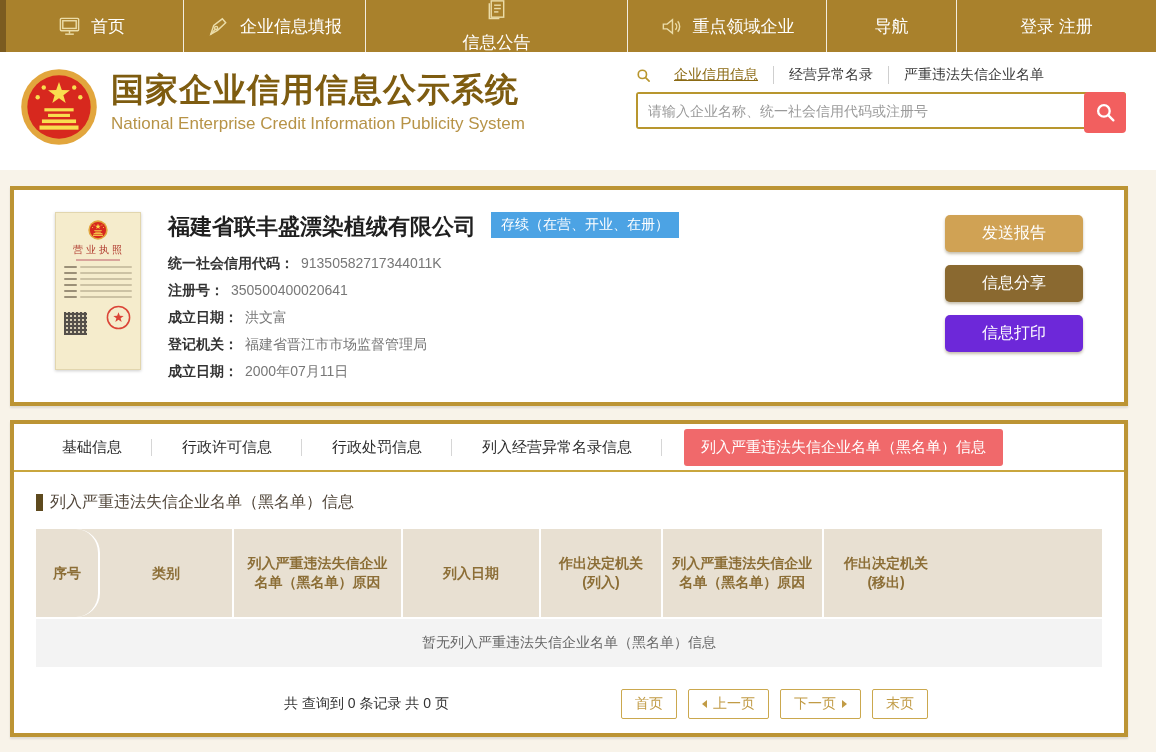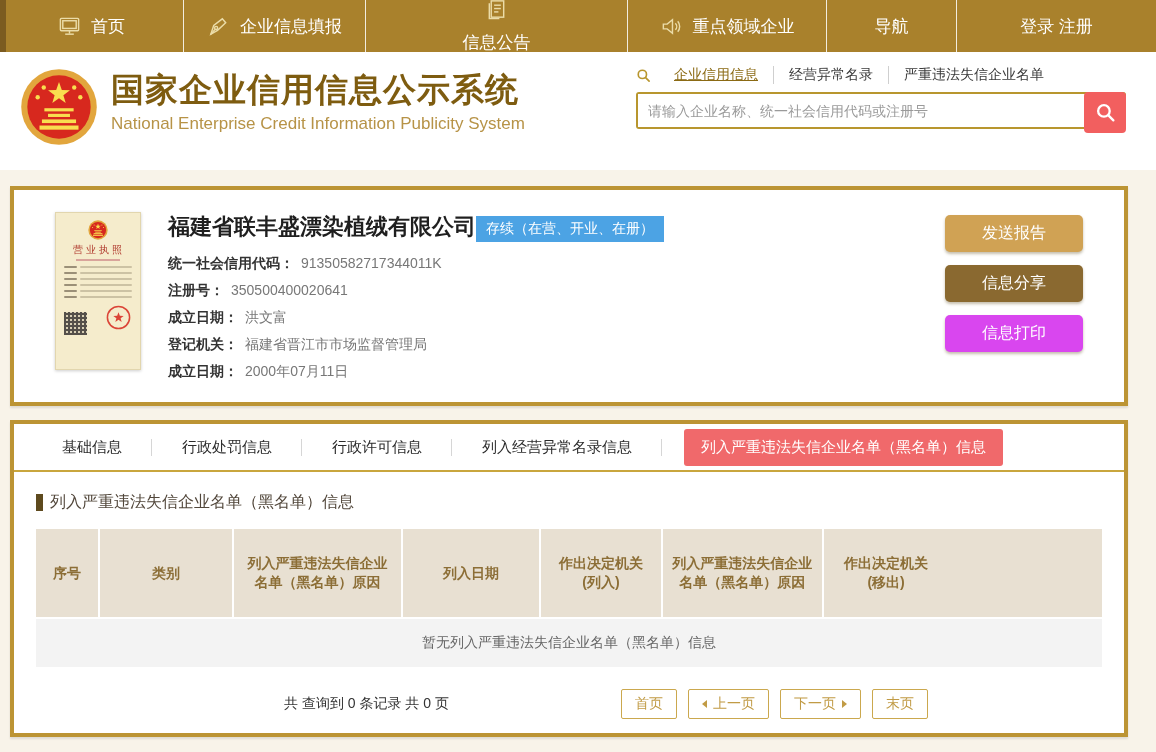--- a/index.html
+++ b/index.html
@@ -58,21 +58,21 @@
   .lic-row .l { width:13px; background:#9B9078; }
   .lic-row .v { flex:1; background:#CCC2A4; }
   .lic-bottom { display:flex; justify-content:space-between; align-items:flex-end; margin-top:6px; }
   .lic-qr { width:23px; height:23px;
     background-image:repeating-linear-gradient(0deg,#55504a 0 2px,transparent 2px 4px),
       repeating-linear-gradient(90deg,#55504a 0 2px,#d8cfb4 2px 4px); }
   .lic-stamp svg { width:27px; height:27px; opacity:.85; }
 
   
   .company-info { margin-left:27px; flex:1; min-width:0; }
-  .name-row { display:flex; align-items:flex-end; }
+  .name-row { display:flex; align-items:flex-start; gap:15px; }
   .company-name { font-size:22px; font-weight:bold; color:#1F1F1F; white-space:nowrap; }
   .status-badge { background:#4CA3E4; color:#fff; font-size:14px; padding:4px 10px; white-space:nowrap; }
   .fields { margin-top:12px; }
   .field { font-size:14px; margin-bottom:9px; line-height:18px; }
   .f-label { font-weight:bold; color:#333; }
   .f-value { color:#777; margin-left:7px; }
   .actions { width:138px; flex:none; display:flex; flex-direction:column; gap:13px; padding-top:3px; }
   .action-btn { height:37px; border:none; border-radius:5px; color:#fff; font-size:16px;
     font-family:inherit; cursor:pointer; box-shadow:0 2px 3px rgba(90,70,20,.35); }
 
@@ -84,21 +84,21 @@
   .tab.active { background:#F0696B; color:#fff; line-height:normal; padding:9px 17px;
     border-radius:3px; margin-left:22px; }
   .section { padding:20px 22px 0; }
   .sec-title { display:flex; align-items:center; font-size:16px; color:#51463A; margin-bottom:16px; }
   .sec-marker { width:7px; height:17px; background:#5E4A1E; margin-right:7px; }
   .tbl-header { display:flex; background:#E8E0D2; }
   .th { display:flex; align-items:center; justify-content:center; text-align:center;
     min-height:88px; padding:10px 9px; font-size:14px; font-weight:bold; color:#8C6E36;
     border-right:2px solid #fff; white-space:pre-line; line-height:19px; }
   .th:last-child { border-right:none; }
-  .th:nth-child(1){ width:6%; } .th:nth-child(2){ width:12.6%; } .th:nth-child(3){ width:15.8%; }
+  .th:nth-child(1){ width:6%;border-radius:24px; } .th:nth-child(2){ width:12.6%; } .th:nth-child(3){ width:15.8%; }
   .th:nth-child(4){ width:13%; } .th:nth-child(5){ width:11.4%; } .th:nth-child(6){ width:15.1%; }
   .th:nth-child(7){ width:11.7%; } .th:nth-child(8){ width:14.4%; }
   .tbl-empty { margin-top:2px; background:#F3F3F3; color:#666; font-size:14px;
     text-align:center; padding:15px 0; }
   .pagination { display:flex; align-items:center; margin-top:22px; font-size:14px; }
   .pg-summary { margin-left:248px; color:#333; }
   .pg-buttons { display:flex; gap:11px; margin-left:172px; }
   .pg-btn { display:flex; align-items:center; gap:6px; background:#fff; border:1px solid #CBA84E;
     color:#C19B45; font-size:14px; font-family:inherit; padding:5px 13px; border-radius:2px; cursor:pointer; }
   .arr { display:block; width:0; height:0; border:4px solid transparent; }
@@ -299,31 +299,31 @@
     <span class="f-label">成立日期：</span><span class="f-value">2000年07月11日</span>
   </div>
 </div>
   </div>
 
   <div class="actions">
   <button class="action-btn" style="background-color: rgb(208, 162, 84);">发送报告</button>
 
   <button class="action-btn" style="background-color: rgb(138, 105, 48);">信息分享</button>
 
-  <button class="action-btn" style="background-color: #d946ef;">信息打印</button>
+  <button class="action-btn" style="background-color: #6d28d9;">信息打印</button>
 </div>
 </section>
 
 <section class="card card-detail">
   <div class="tabs">
   <div class="tab">基础信息</div>
 
+  <div class="tab">行政许可信息</div>
+
   <div class="tab">行政处罚信息</div>
-
-  <div class="tab">行政许可信息</div>
 
   <div class="tab">列入经营异常名录信息</div>
 
   <div class="tab active">列入严重违法失信企业名单（黑名单）信息</div>
 </div>
 
   <div class="section">
     <div class="sec-title">
       <span class="sec-marker"></span>
       <span>列入严重违法失信企业名单（黑名单）信息</span>

